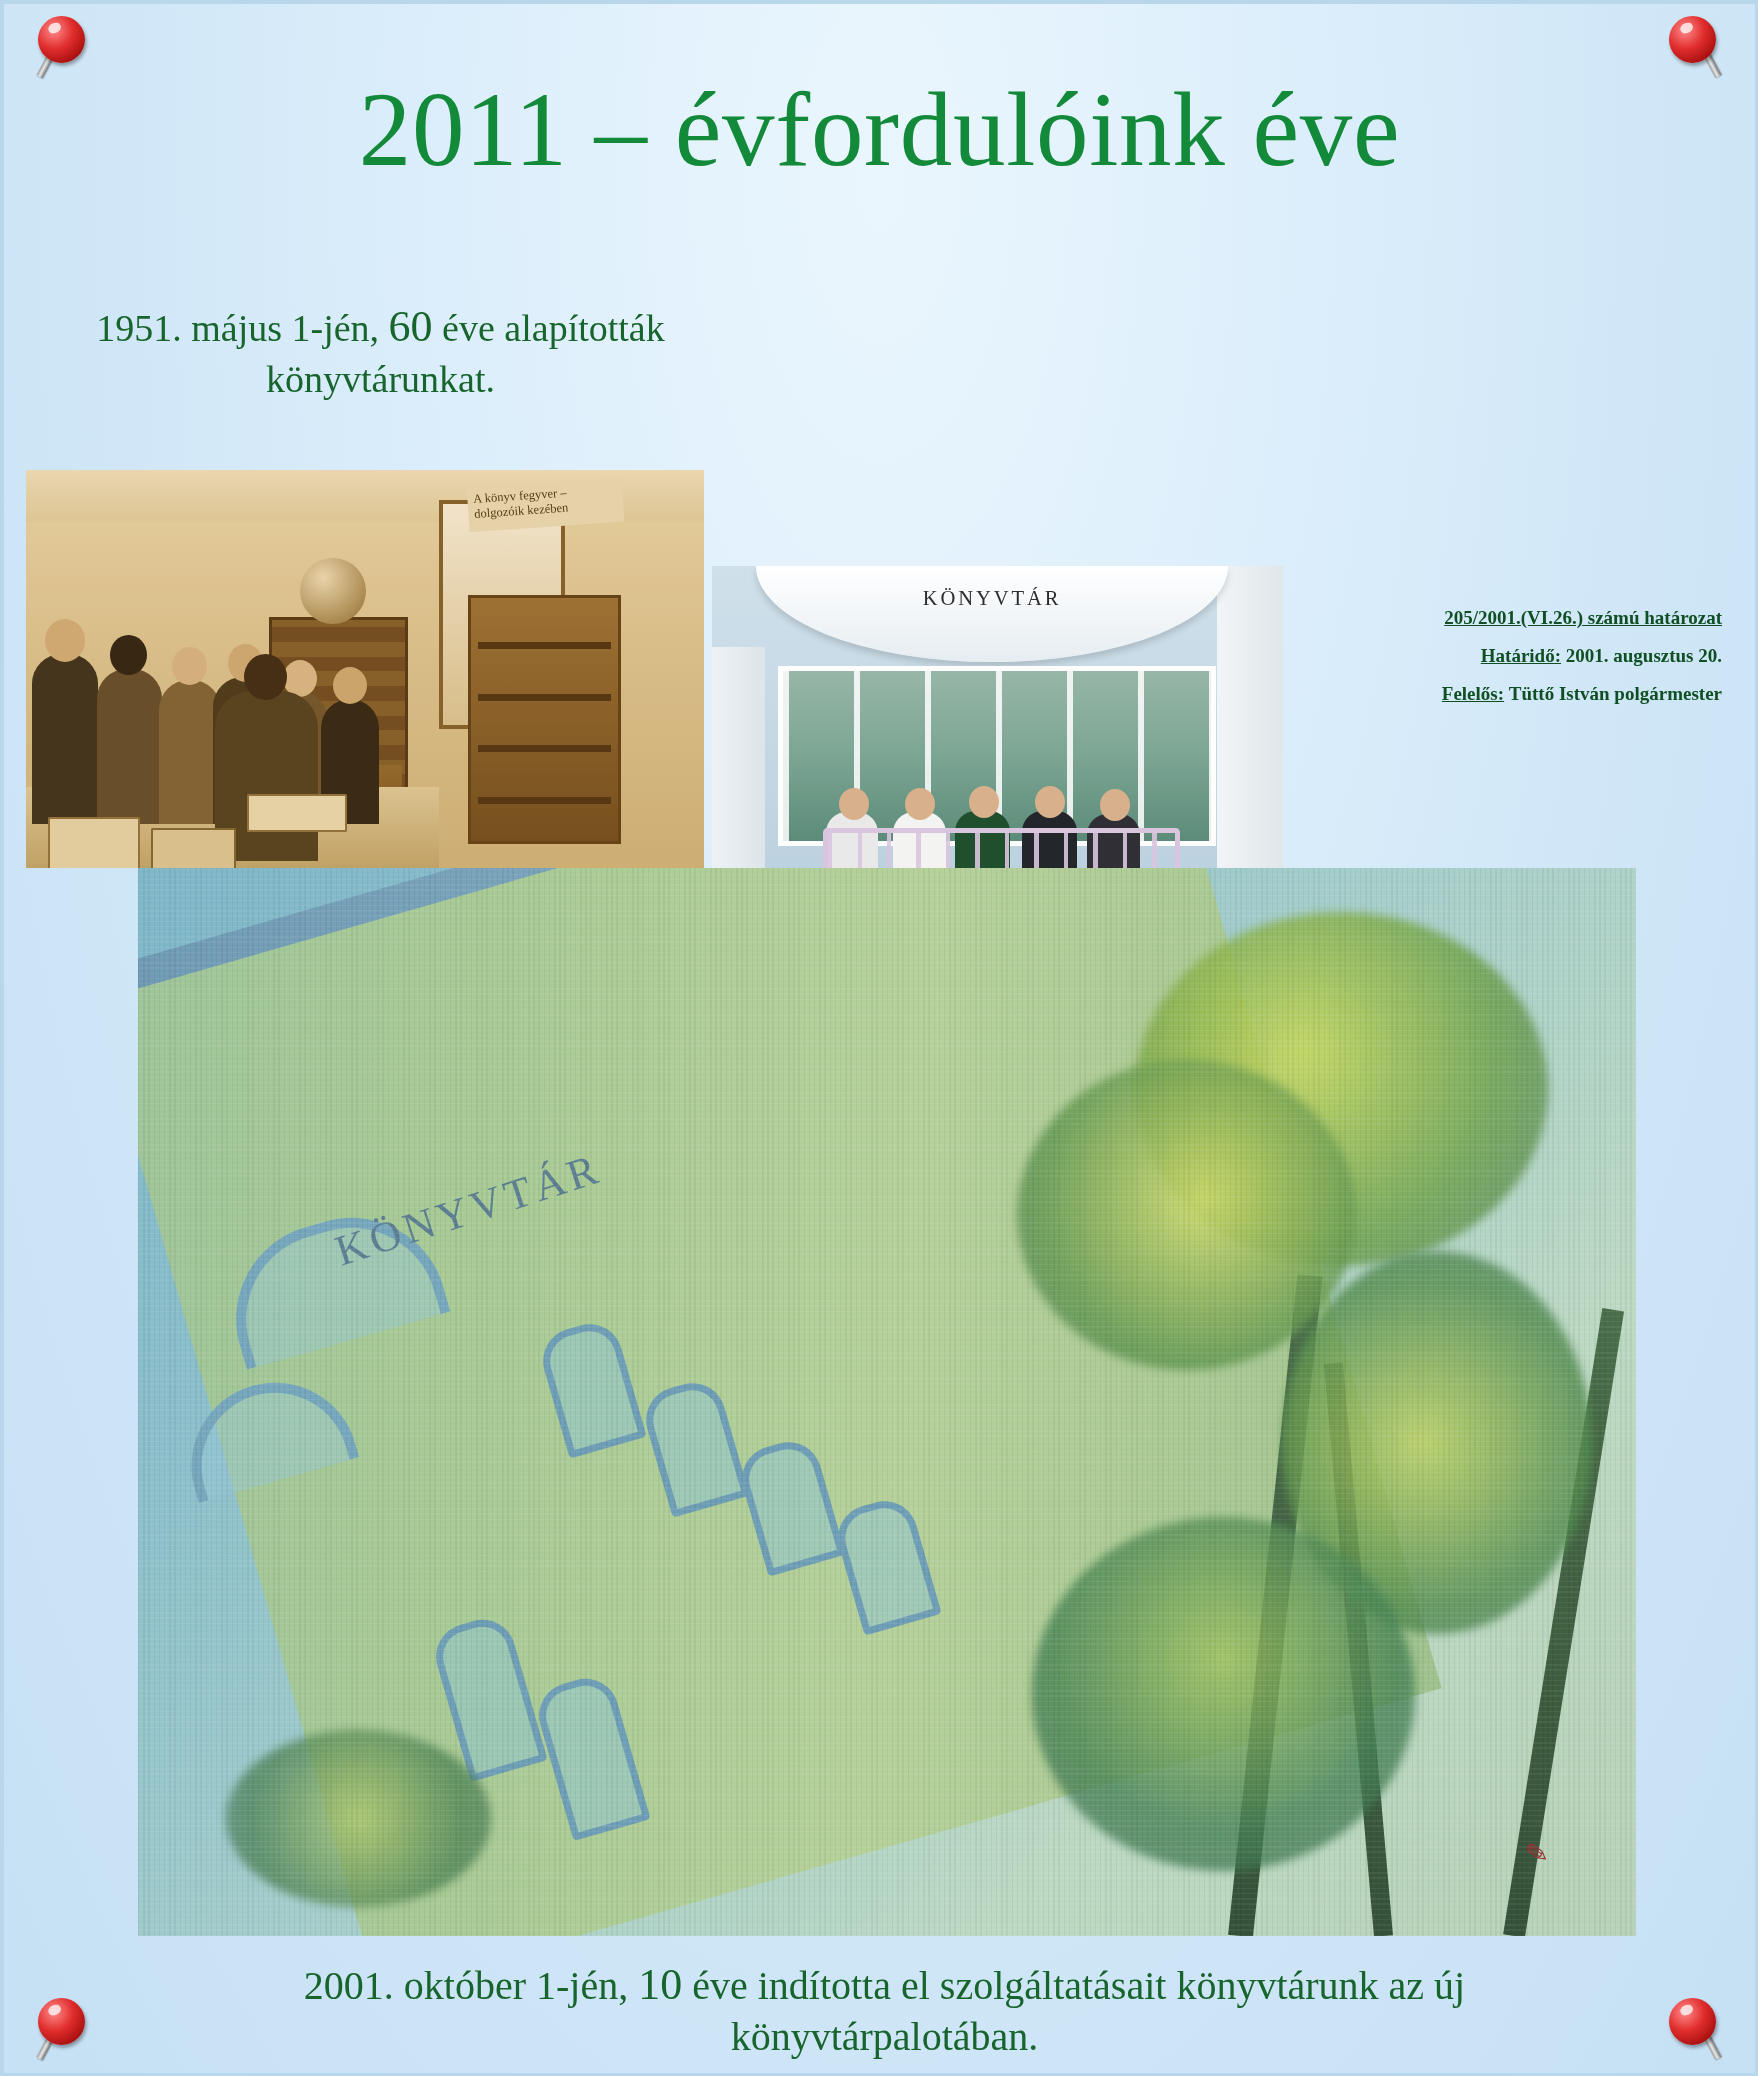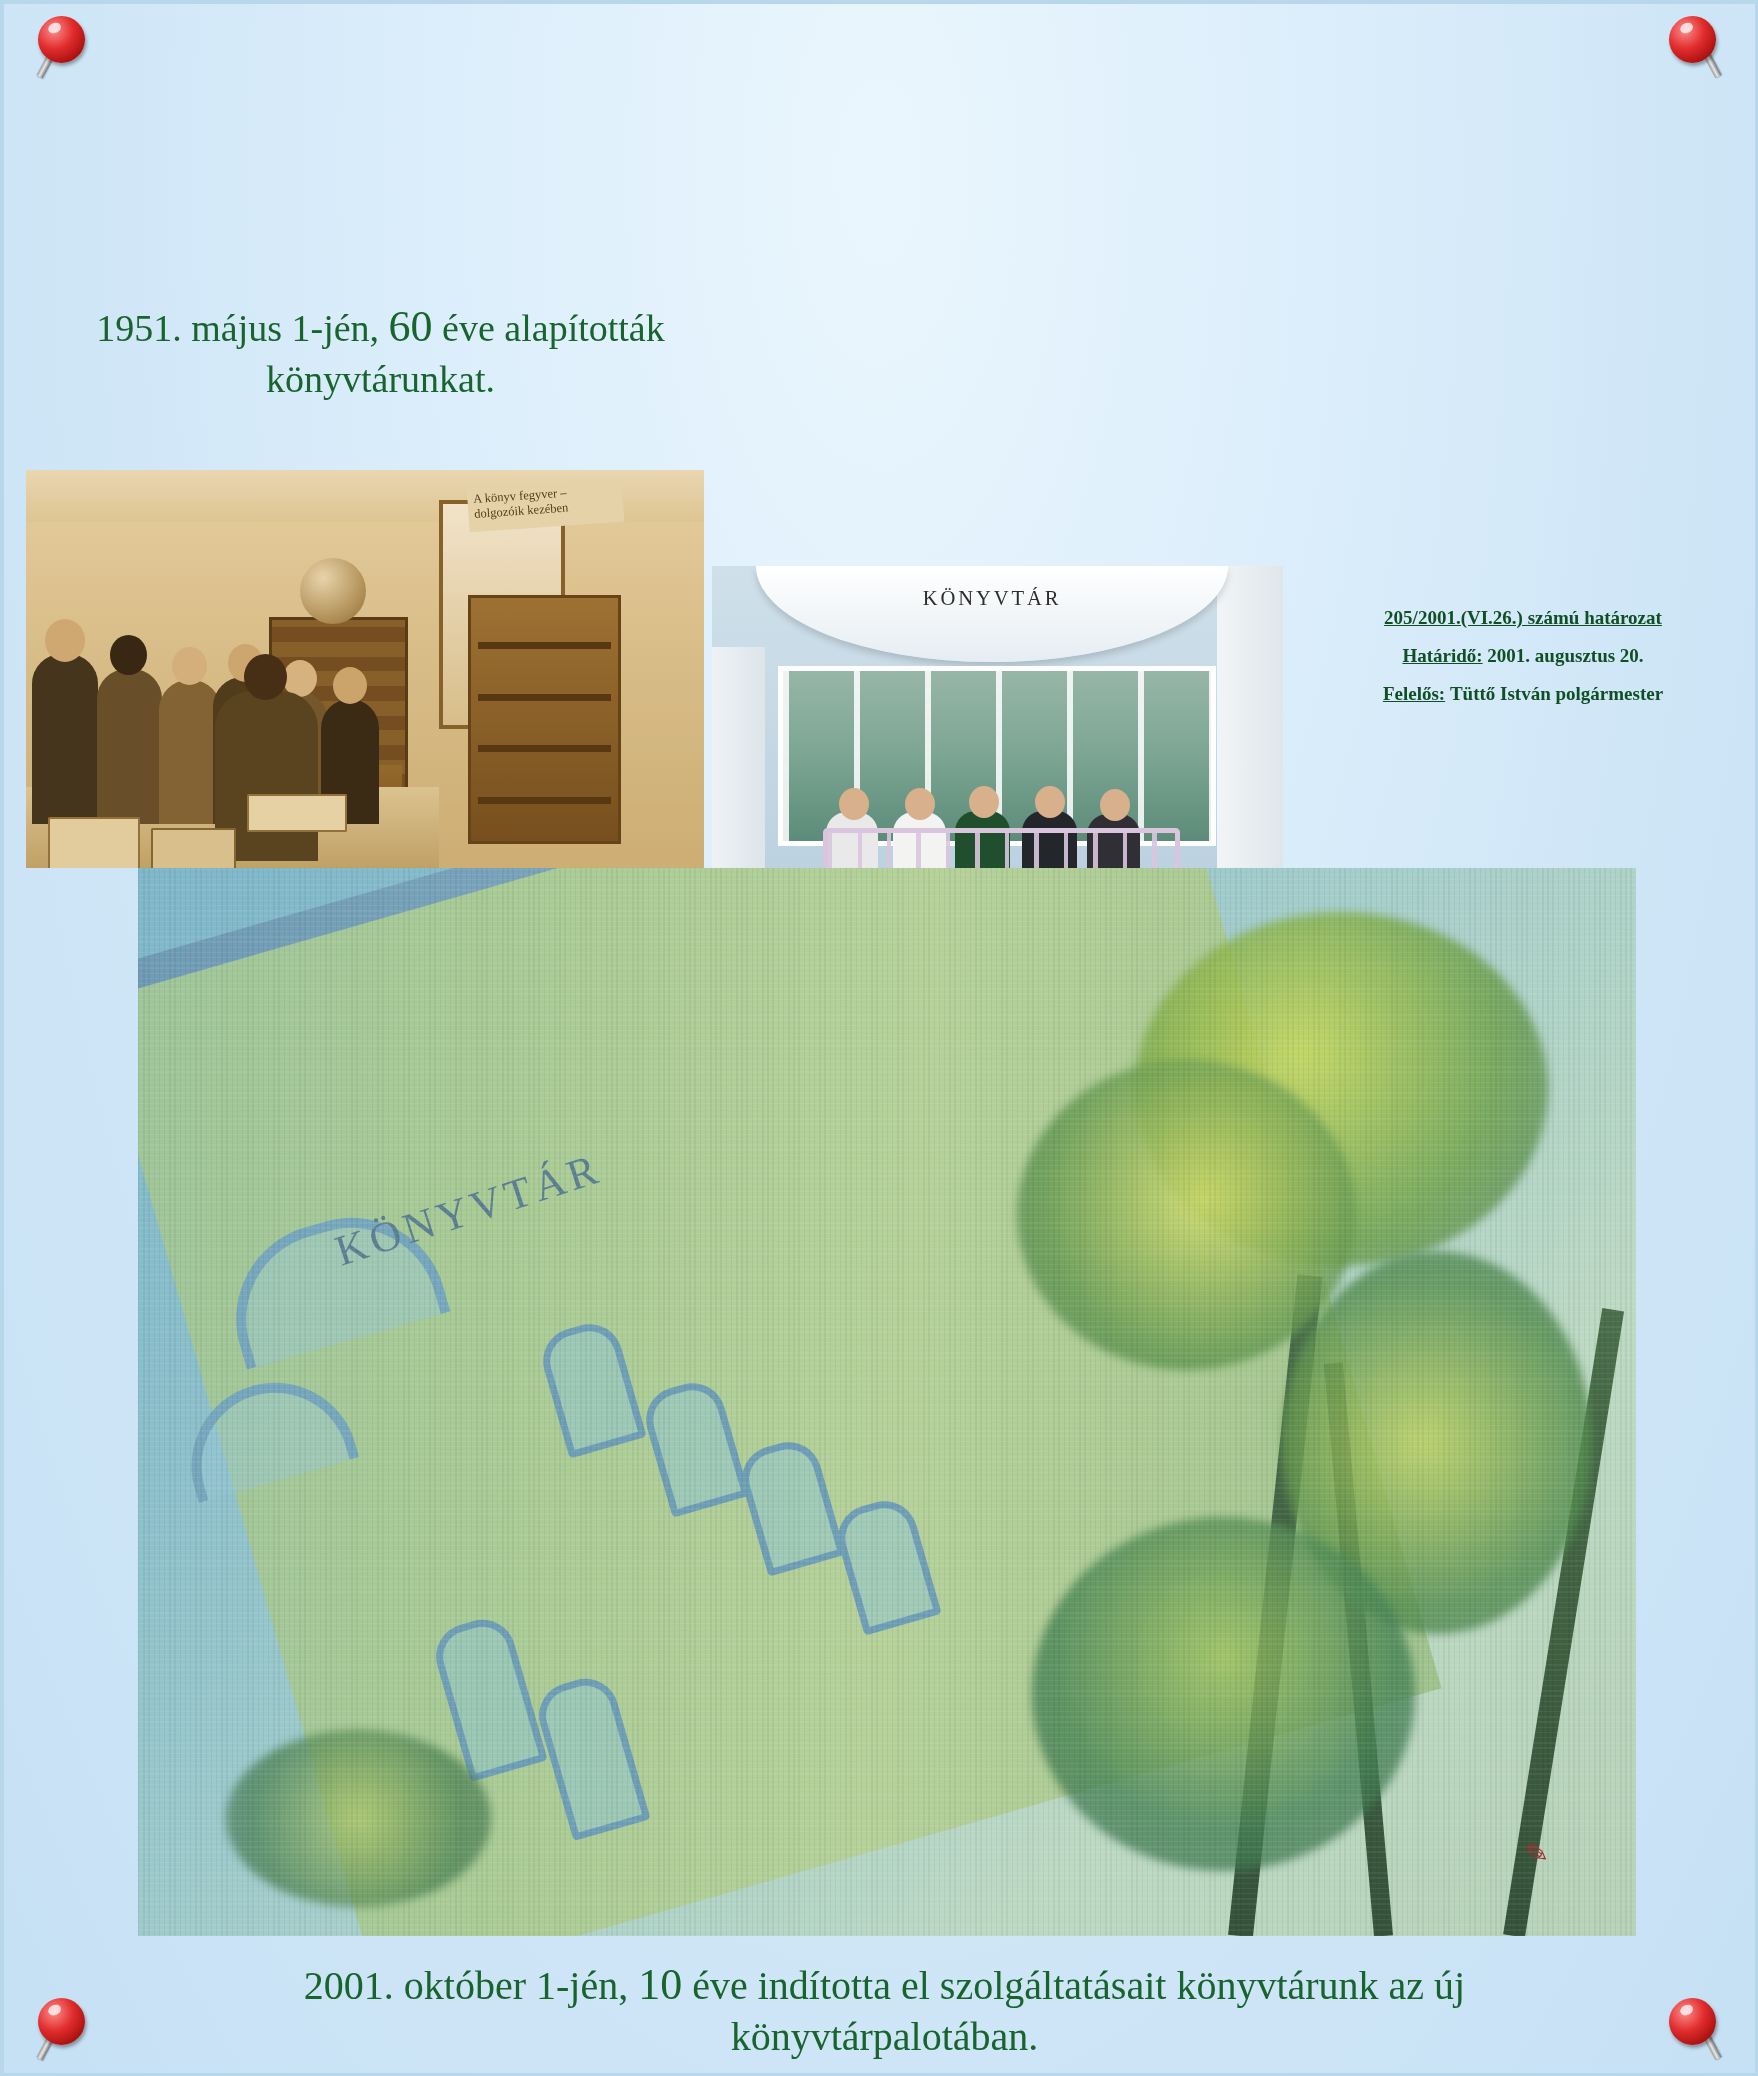--- a/index.html
+++ b/index.html
@@ -253,21 +253,21 @@
     position:absolute; left:0; bottom:0; width:100%; height:88px;
     background: linear-gradient(180deg,#cfd9de,#b9c6cd);
   }
 
   
   .resolution {
     position: absolute;
     left: 1320px;
     top: 601px;
     width: 398px;
-    text-align: center;
+    text-align: right;
     color: #0f4f23;
     font-size: 19px;
     line-height: 1.32;
   }
   .resolution .r-title {
     font-weight: bold;
     text-decoration: underline;
     display: block;
     margin-bottom: 4.4px;
   }
@@ -372,20 +372,21 @@
     <div class="needle"></div>
       <div class="head"></div>
       <div class="shine"></div>
   </div>
   <div class="pin pin-br">
     <div class="needle"></div>
       <div class="head"></div>
       <div class="shine"></div>
   </div>
 
+  <div class="title">2011 – évfordulóink éve</div>
 
   <div class="intro-left">
     <span>1951. május 1-jén, </span><span class="big-num">60</span><span> éve alapították könyvtárunkat.</span>
   </div>
 
 
   <div class="photo-1951">
     <div class="p51-wall"></div>
     <div class="p51-ceiling"></div>
     <div class="p51-window"></div>

